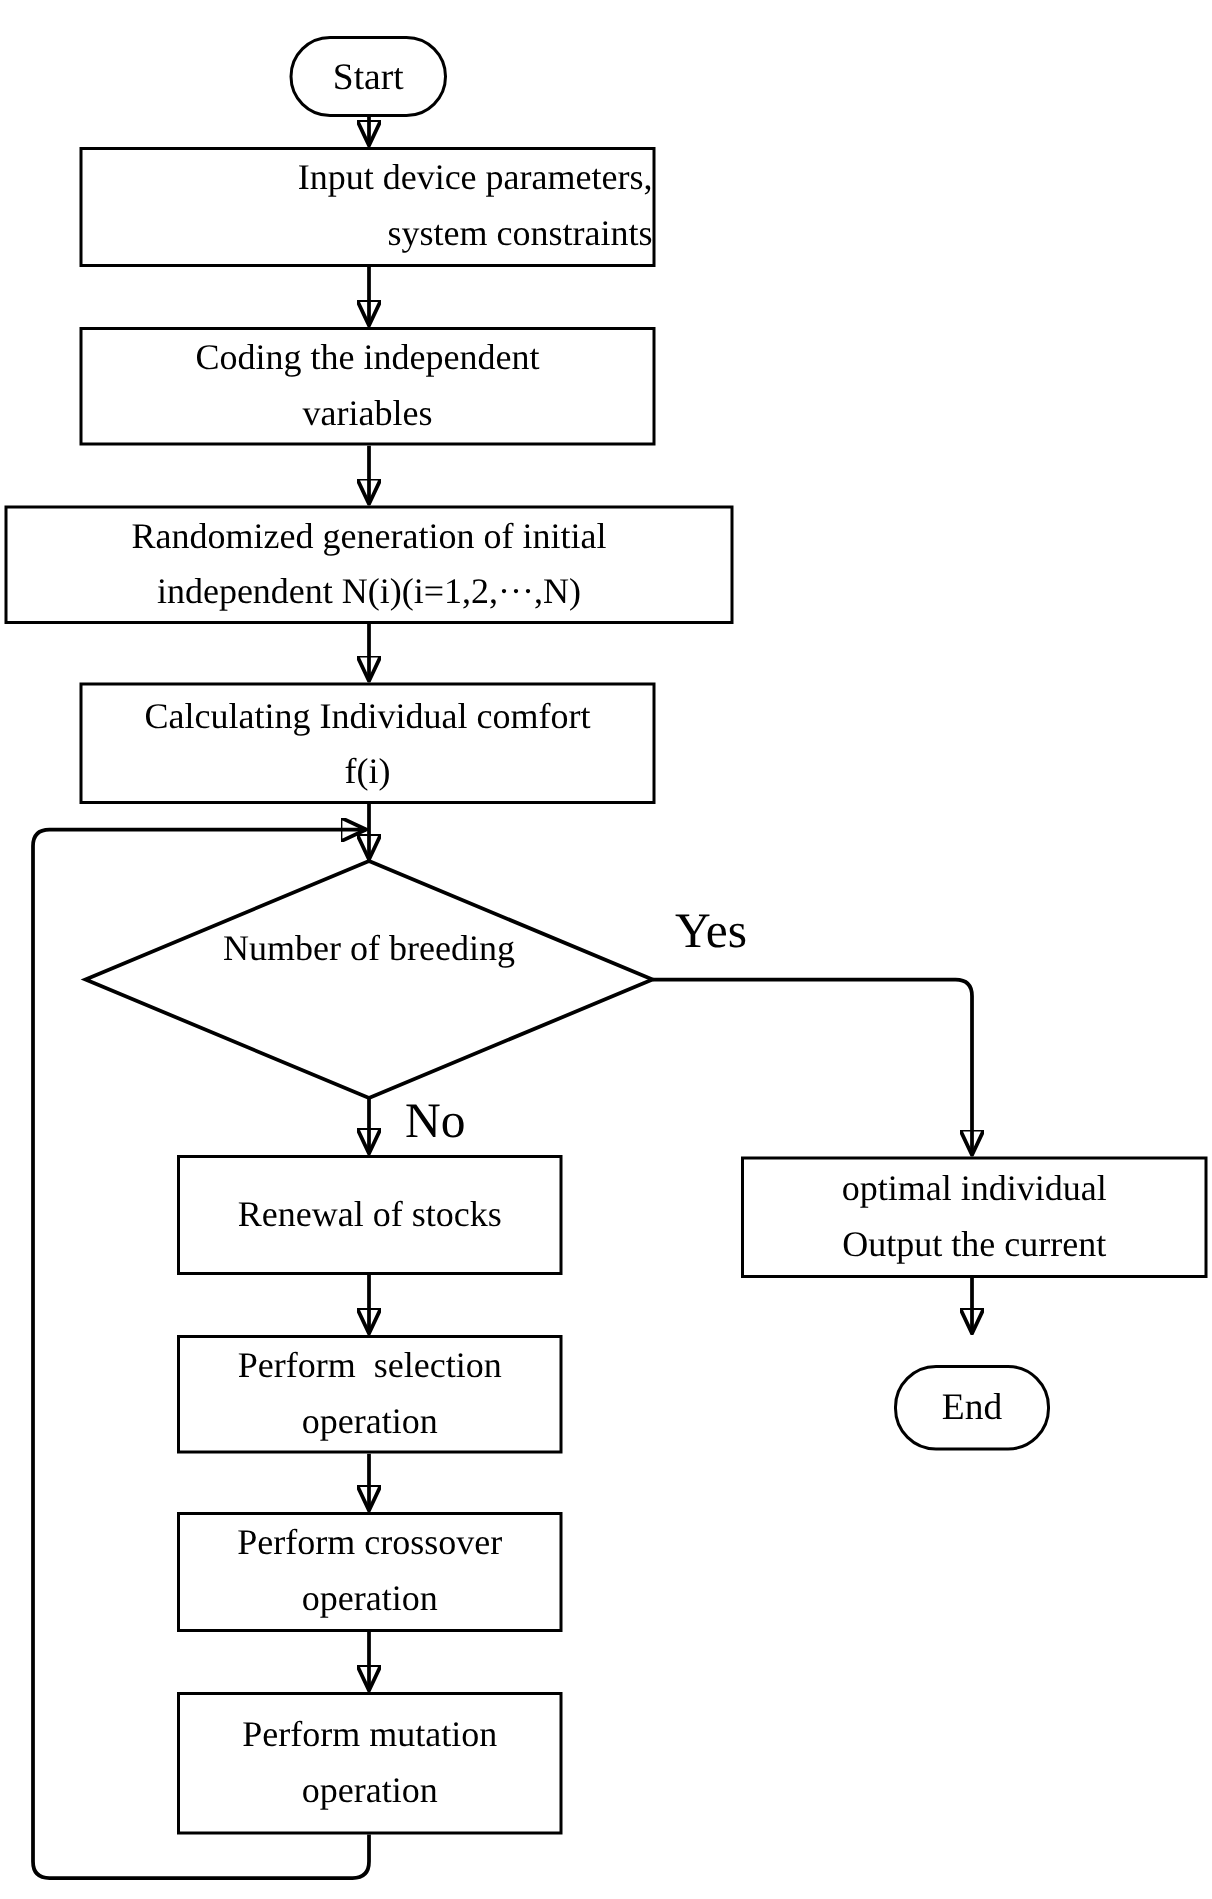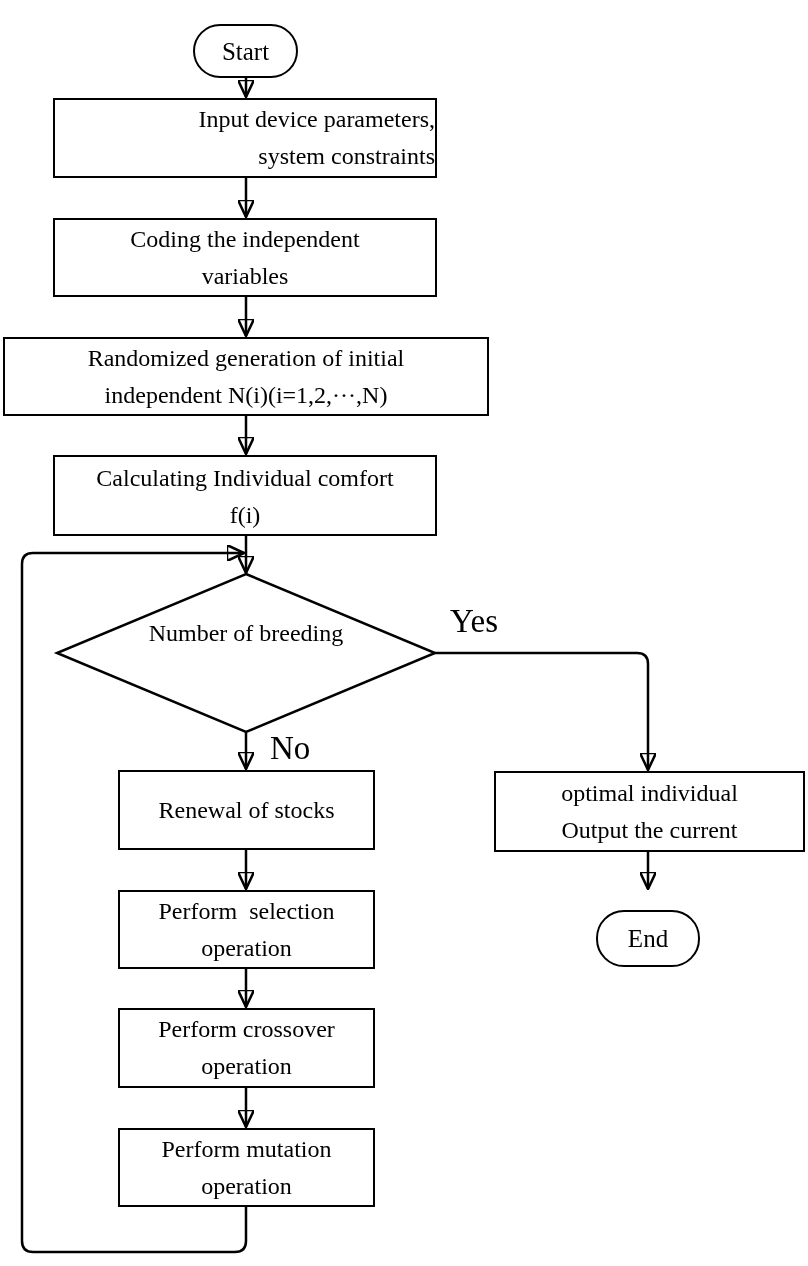--- a/index.html
+++ b/index.html
@@ -128,21 +128,21 @@
   <div class="node box" style="left:118px; top:890px; width:257px; height:79px;">
     <span>Perform  selection</span>
     <span>operation</span>
   </div>
 
   <div class="node box" style="left:118px; top:1008px; width:257px; height:80px;">
     <span>Perform crossover</span>
     <span>operation</span>
   </div>
 
-  <div class="node box" style="left:118px; top:1128px; width:257px; height:79px;">
+  <div class="node box" style="left:118px; top:1128px; width:257px; height:95px;">
     <span>Perform mutation</span>
     <span>operation</span>
   </div>
 
   <div class="node box" style="left:494px; top:771px; width:311px; height:81px;">
     <span>optimal individual</span>
     <span>Output the current</span>
   </div>
 
   <div class="node terminal" style="left:596px; top:890px; width:104px; height:57px;">

